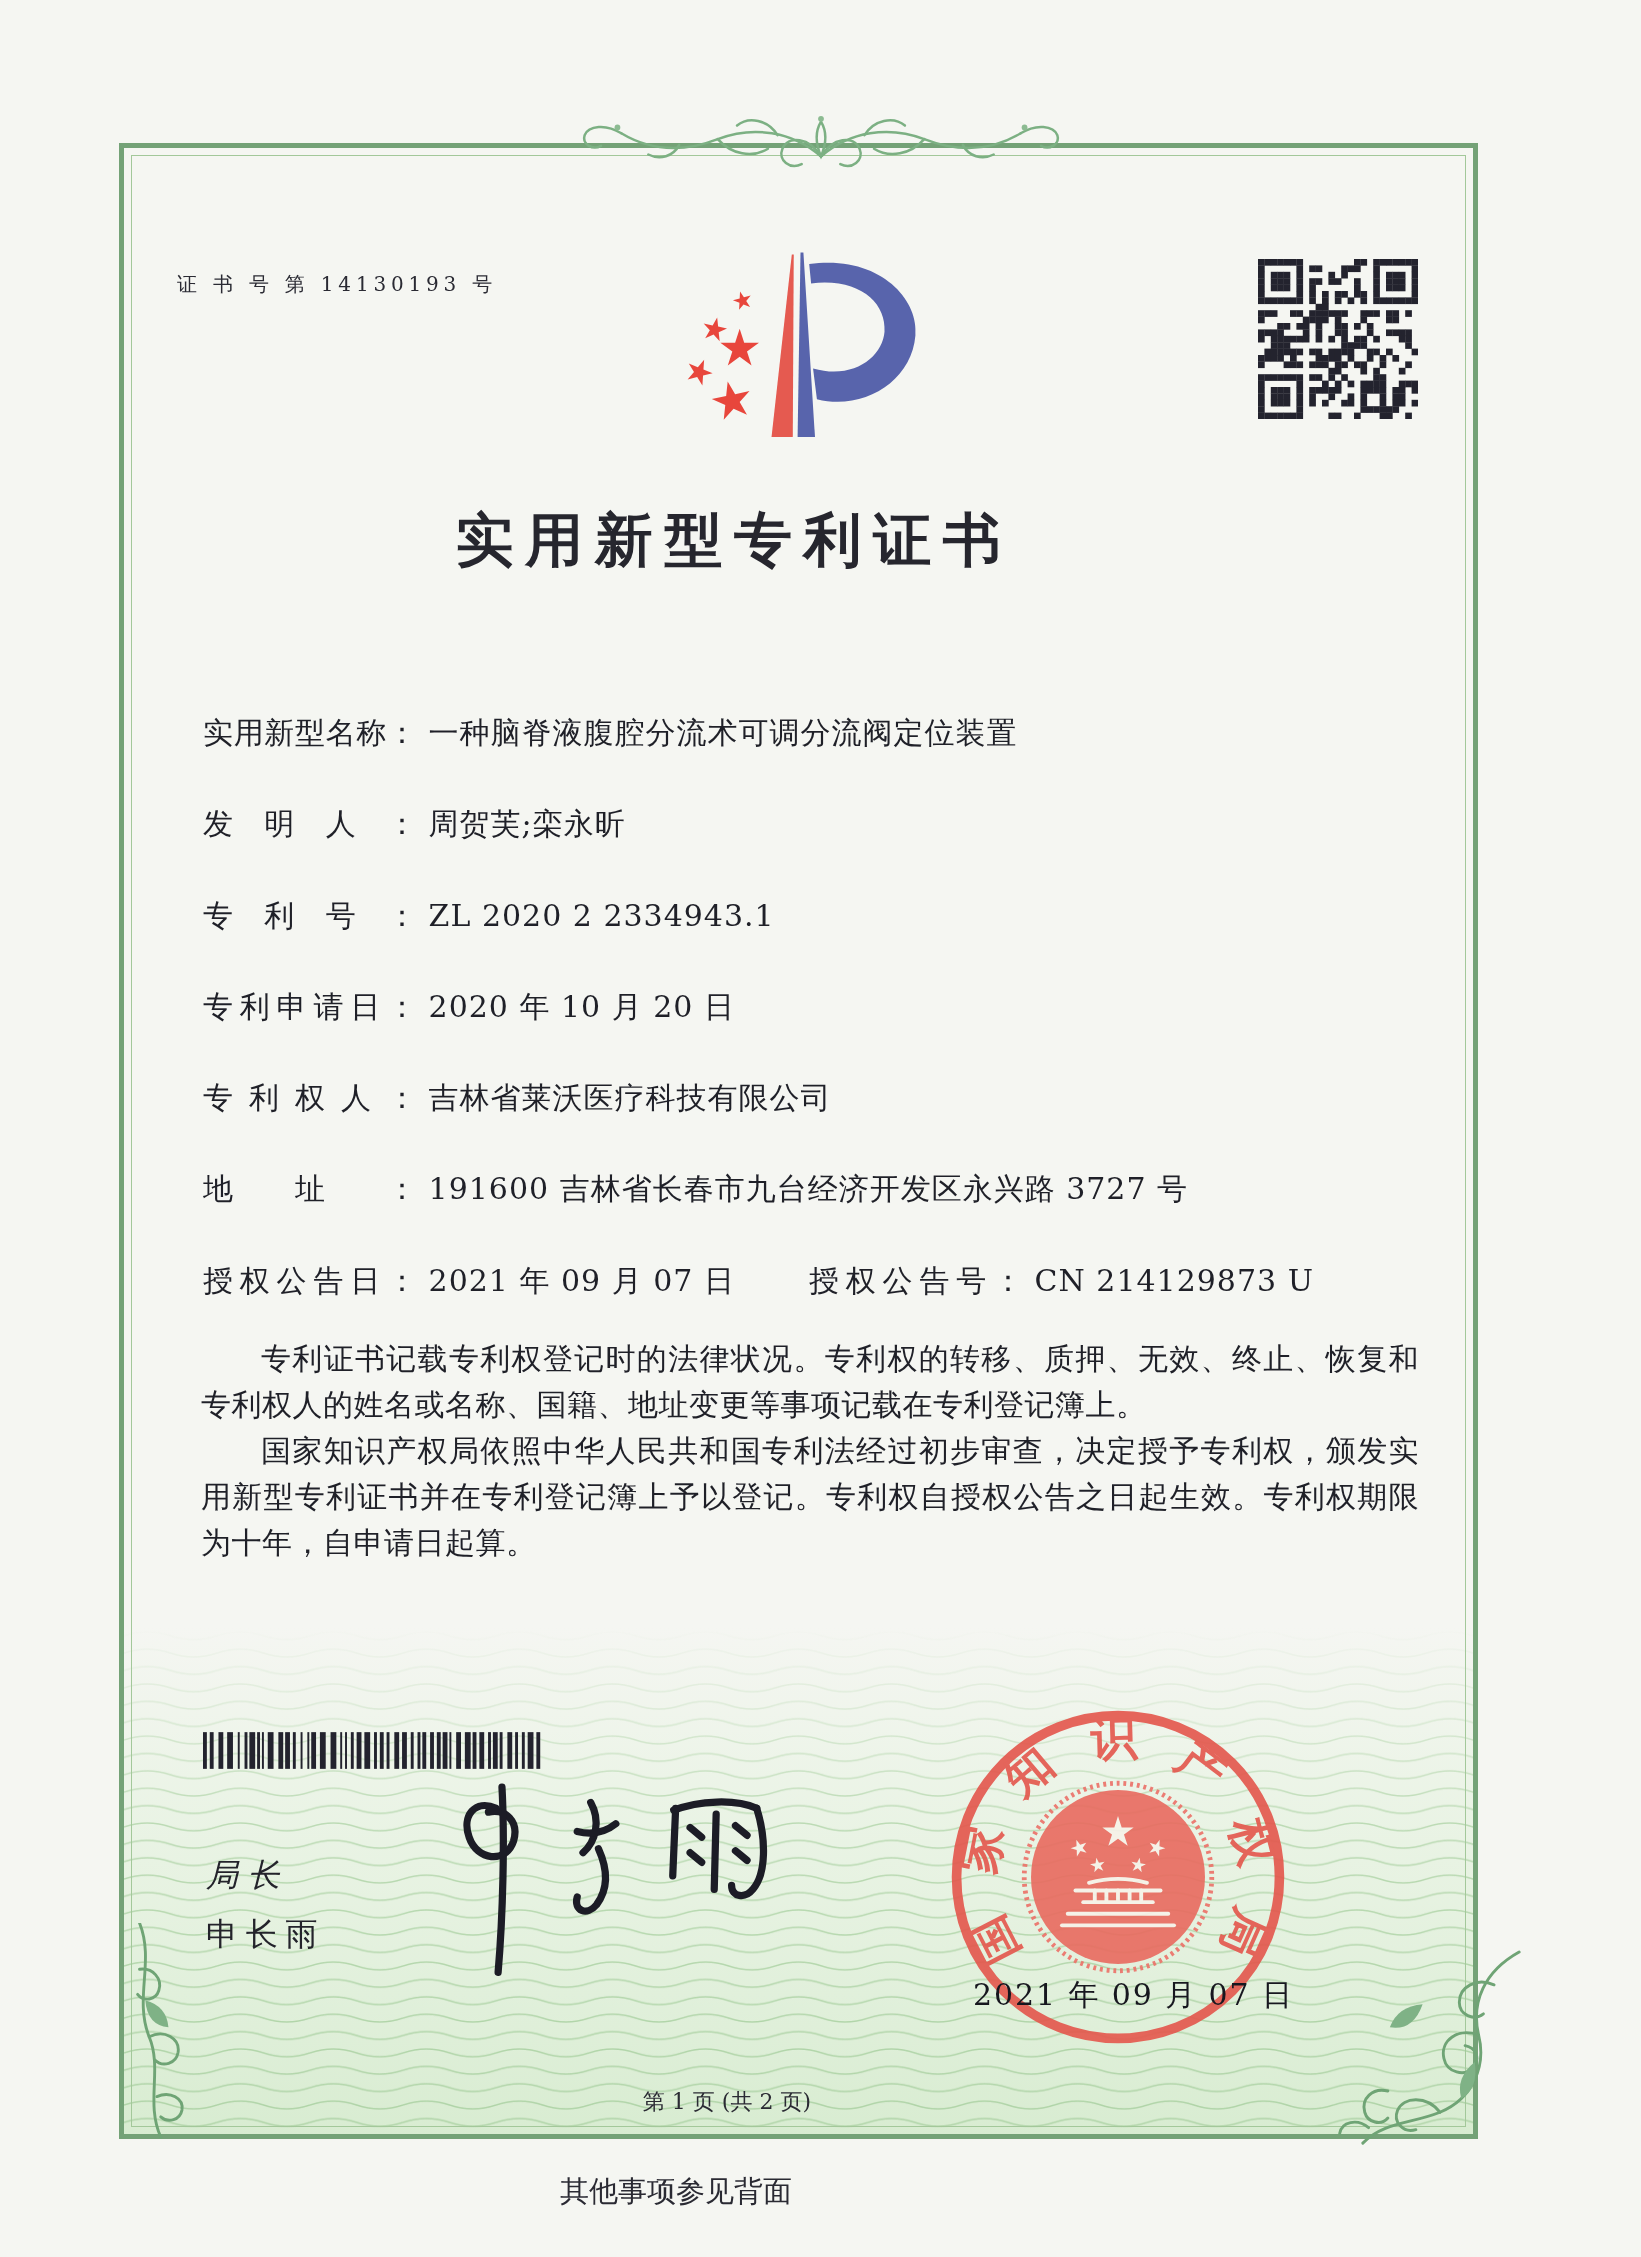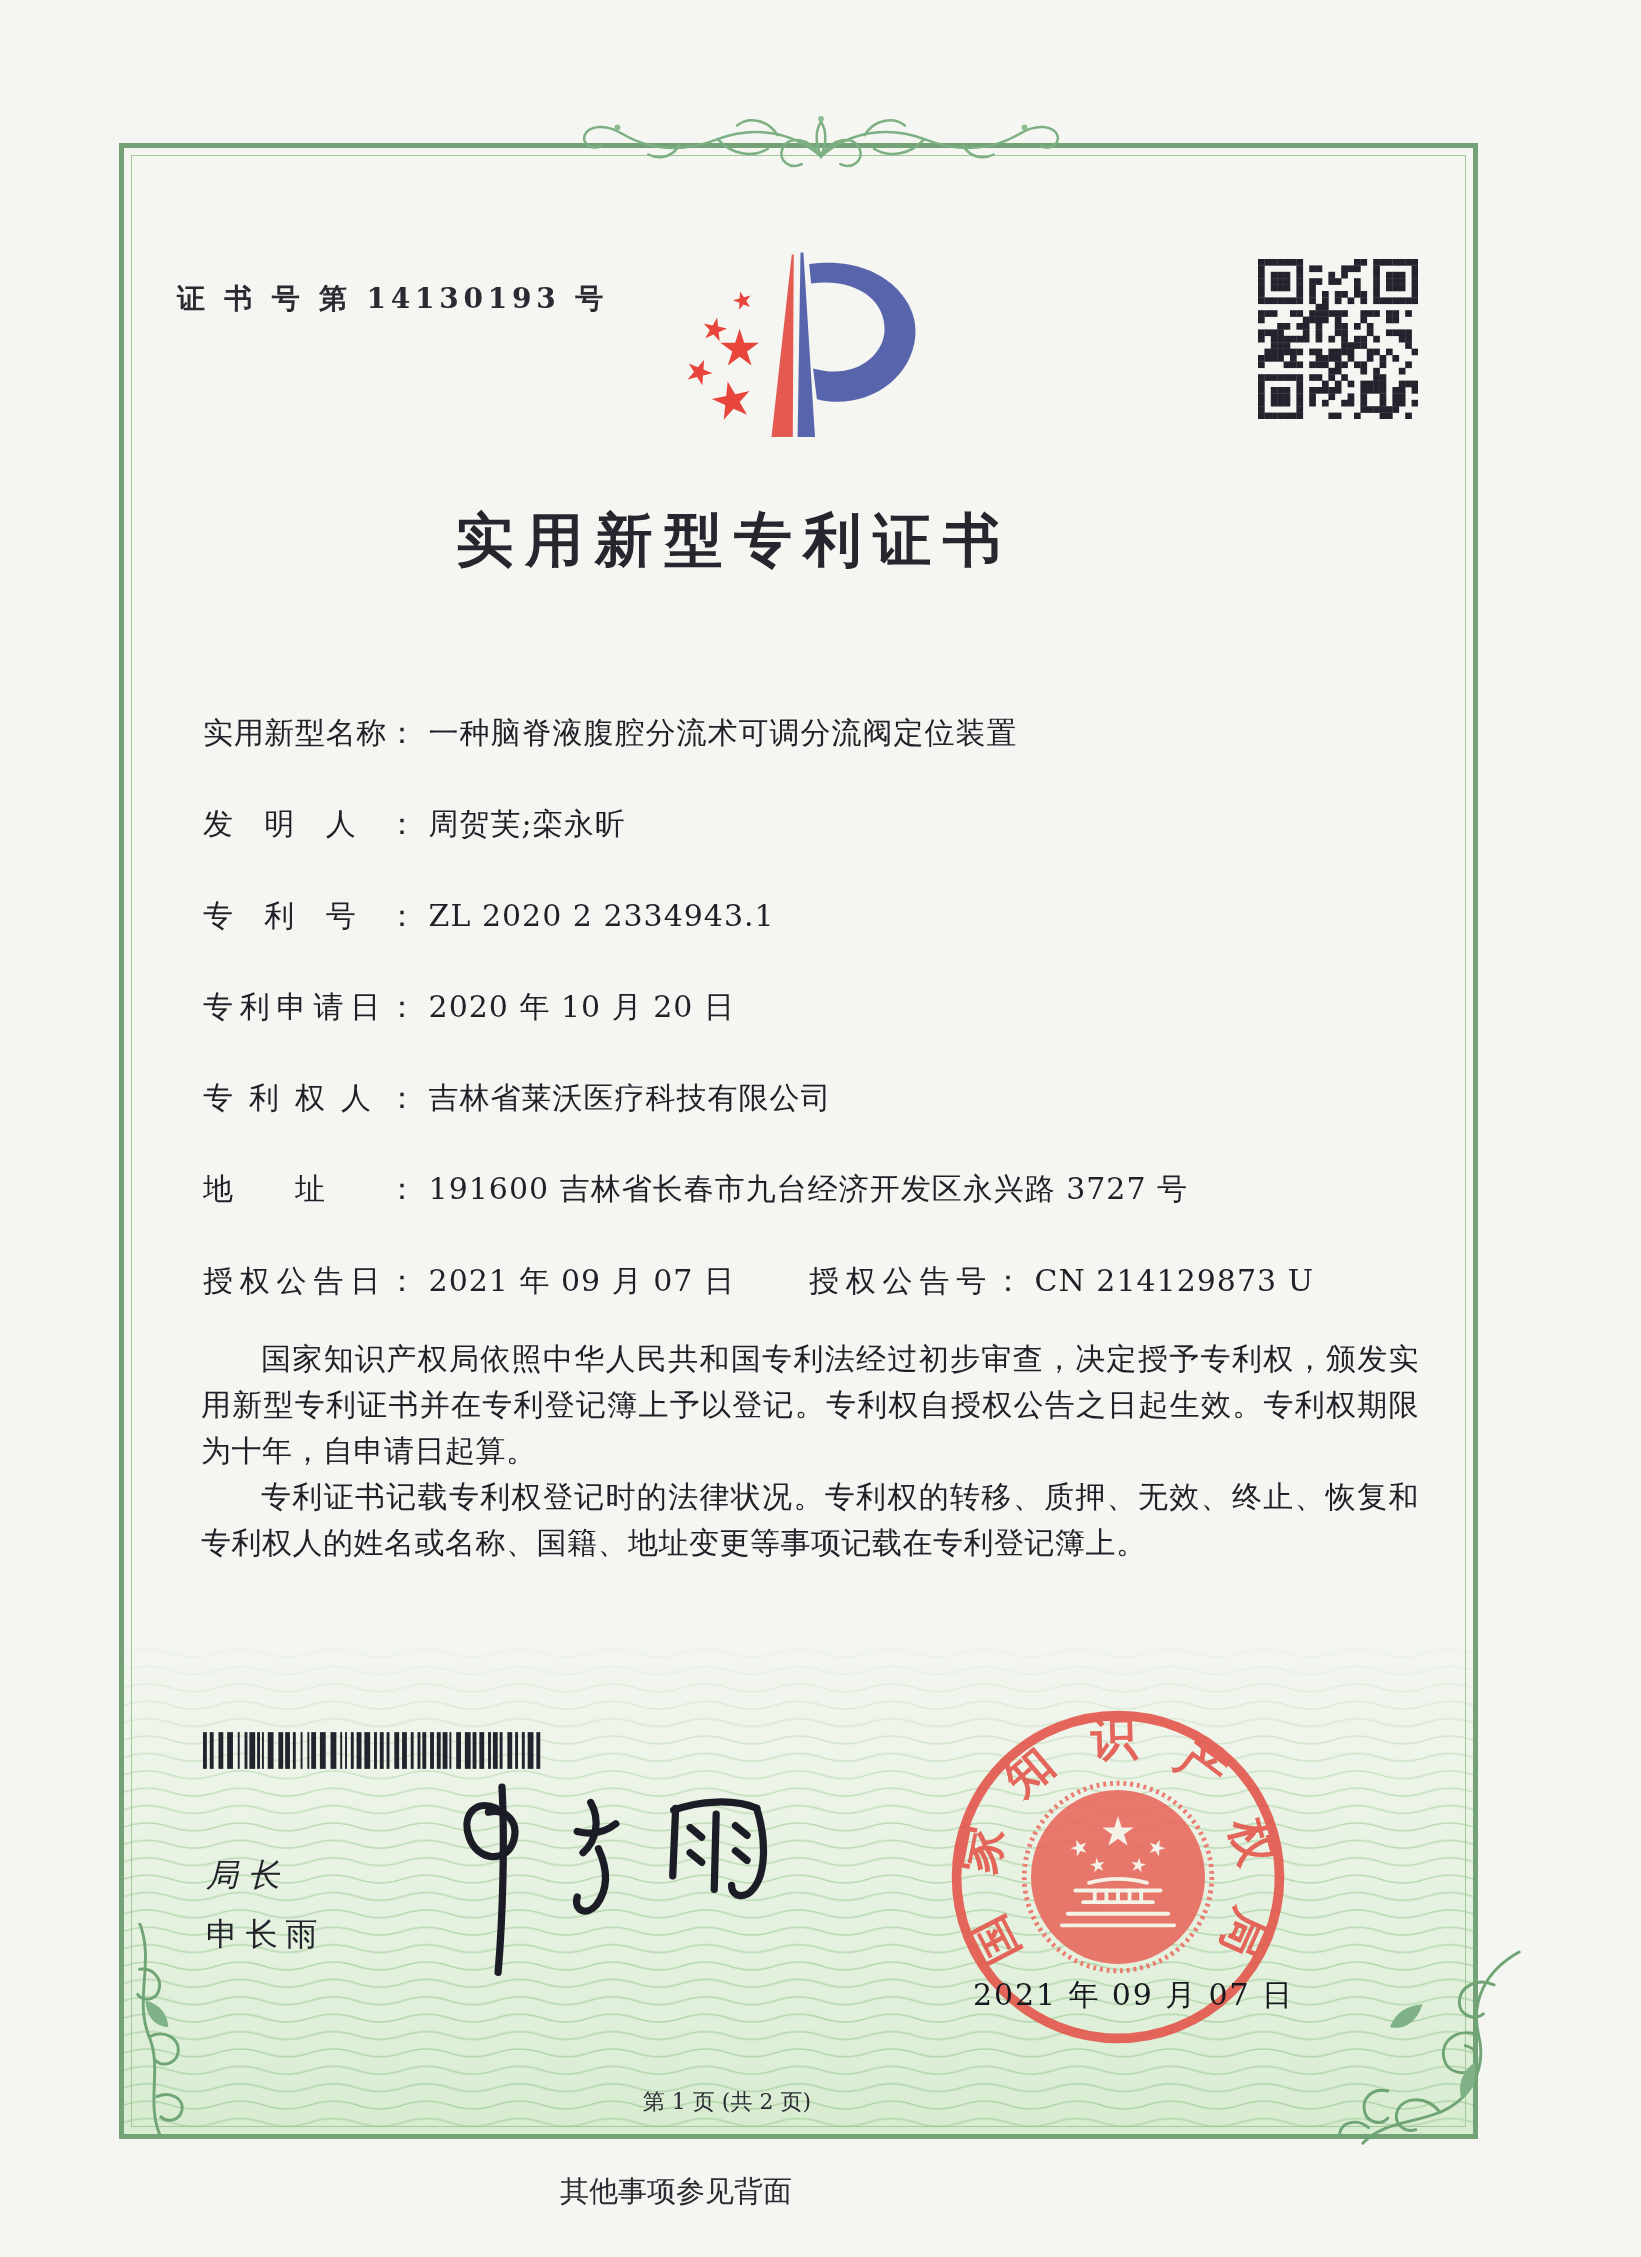--- a/index.html
+++ b/index.html
@@ -13,21 +13,21 @@
   .frame{
     position:absolute; left:119px; top:143px; width:1359px; height:1996px;
     border:5.8px solid #74a277; box-sizing:border-box;
   }
   .frame::after{
     content:""; position:absolute; inset:6.8px;
     border:1.9px solid #a3c89a; pointer-events:none;
   }
   .waveband{ position:absolute; left:0; bottom:0; width:100%; height:507px; }
   .certno{
-    left:177px; top:280px; font-size:28px; letter-spacing:4.8px; color:#2a2a33;font-weight:bold;
+    left:177px; top:271px; font-size:20px; letter-spacing:4.8px; color:#2a2a33;
   }
   .title{
     left:377px; top:502px; width:714px; text-align:center;
     font-size:58px; letter-spacing:11.6px; font-weight:600; color:#26262e;
     white-space:nowrap;
   }
   .row{ position:absolute; left:203px; width:1246px; font-size:30px; line-height:1.25; color:#1f2028; }
   .flabel{
     display:inline-block; width:214px; text-align:justify; text-align-last:justify;
     vertical-align:top; margin-right:11.6px;
@@ -468,22 +468,22 @@
     <span class="flabel">地址：</span><span class="fvalue">191600  吉林省长春市九台经济开发区永兴路 3727 号</span>
   </div>
   <div class="row" style="top:1262px">
     <span class="flabel">授权公告日：</span><span class="fvalue">2021 年 09 月 07 日</span>
     <span class="pair2">
       <span class="flabel">授权公告号：</span><span class="fvalue">CN 214129873 U</span>
     </span>
   </div>
 
   <div class="abs paras">
+    <p>专利证书记载专利权登记时的法律状况。专利权的转移、质押、无效、终止、恢复和专利权人的姓名或名称、国籍、地址变更等事项记载在专利登记簿上。</p>
     <p>国家知识产权局依照中华人民共和国专利法经过初步审查，决定授予专利权，颁发实用新型专利证书并在专利登记簿上予以登记。专利权自授权公告之日起生效。专利权期限为十年，自申请日起算。</p>
-    <p>专利证书记载专利权登记时的法律状况。专利权的转移、质押、无效、终止、恢复和专利权人的姓名或名称、国籍、地址变更等事项记载在专利登记簿上。</p>
   </div>
 
   <svg id="bc-svg" class="abs" style="left:203px;top:1732px;" width="344" height="37" viewBox="0 0 356 38">
       <rect x="0" y="0" width="4" height="38" fill="#23232e"></rect>
       <rect x="7" y="0" width="4" height="38" fill="#23232e"></rect>
       <rect x="16" y="0" width="5" height="38" fill="#23232e"></rect>
       <rect x="25" y="0" width="6" height="38" fill="#23232e"></rect>
       <rect x="36" y="0" width="2" height="38" fill="#23232e"></rect>
       <rect x="43" y="0" width="3" height="38" fill="#23232e"></rect>
       <rect x="48" y="0" width="6" height="38" fill="#23232e"></rect>

